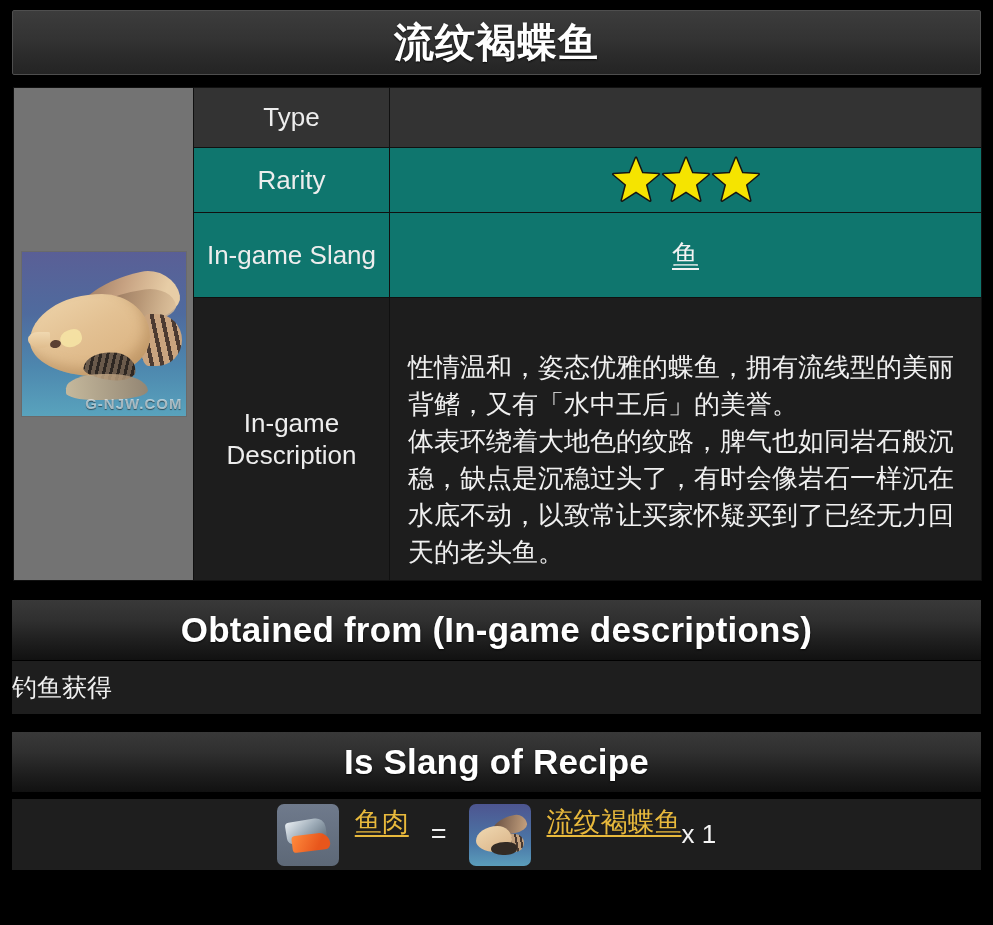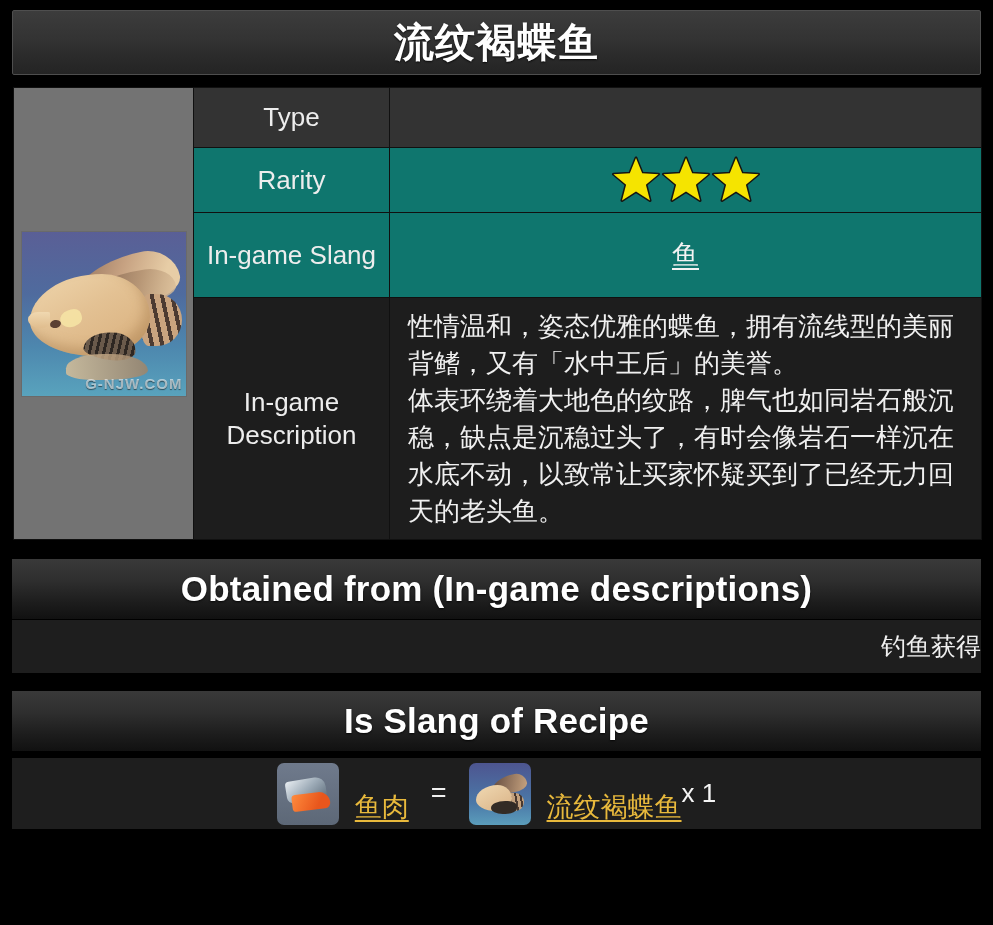--- a/index.html
+++ b/index.html
@@ -193,20 +193,21 @@
     text-decoration: underline;
     text-underline-offset: 4px;
   }
 
   .desc-text {
     font-size: 26px;
     line-height: 1.42;
     color: #f0f0f0;
     white-space: pre-line;
     padding: 2px 0 2px 4px;
+    margin-top: 41px;
   }
 
   
   .section-gap { height: 18px; background: #000; }
   .section-head {
     height: 60px;
     background: linear-gradient(to bottom, #393939 0%, #2f2f2f 35%, #1d1d1d 72%, #111111 100%);
     display: flex;
     align-items: center;
     justify-content: center;
@@ -216,41 +217,41 @@
     font-weight: bold;
     color: #ffffff;
     text-shadow: 0 1px 2px rgba(0,0,0,.75);
     letter-spacing: .2px;
   }
   .section-body {
     background: #1e1e1e;
     min-height: 54px;
     display: flex;
     align-items: center;
-    justify-content: flex-end;
+    justify-content: flex-start;
     border-top: 1px solid #000;
   }
   .section-body-text {
     font-size: 25px;
     color: #f0f0f0;
   }
 
   .thin-gap { height: 6px; background: #000; }
 
   
   .recipe-body {
     background: #1e1e1e;
     height: 72px;
     display: flex;
     align-items: center;
     justify-content: center;
     gap: 0;
     border-top: 1px solid #000;
   }
-  .recipe-item { display: flex; align-items: flex-end; }
+  .recipe-item { display: flex; align-items: flex-start; }
   .item-icon {
     width: 62px; height: 62px;
     border-radius: 7px;
     position: relative;
     overflow: hidden;
     flex: none;
   }
   .icon-meat {
     background: linear-gradient(to bottom, #6f7a8c 0%, #5d6877 100%);
   }

